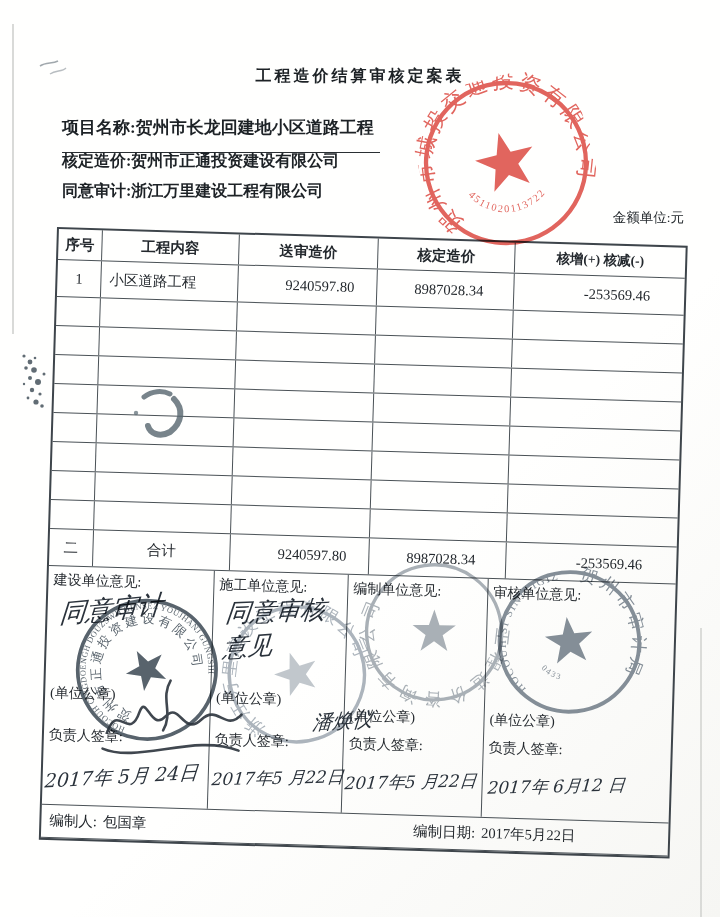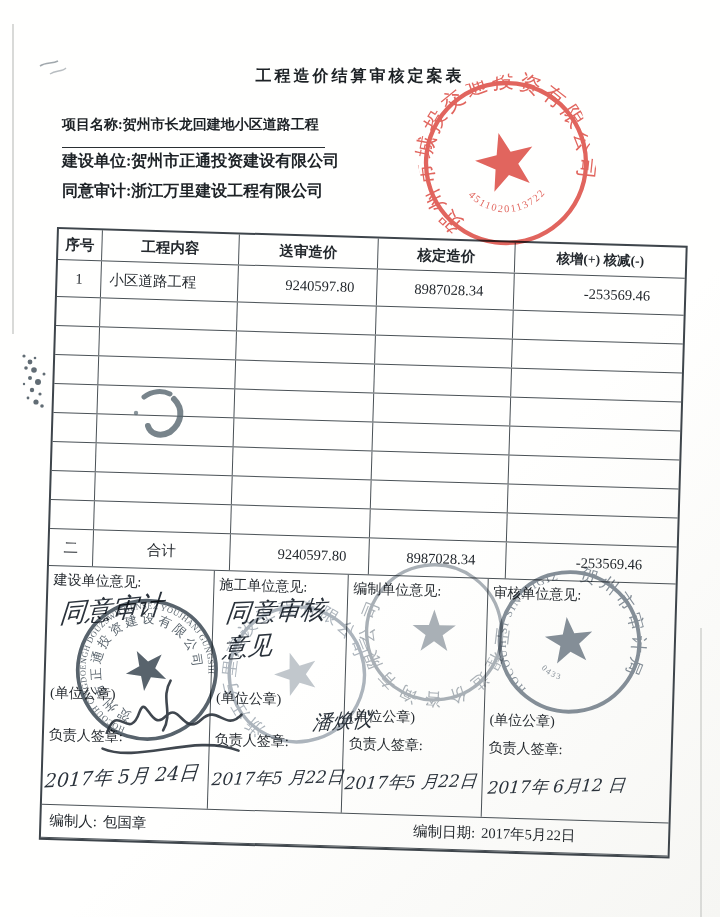--- a/index.html
+++ b/index.html
@@ -2,21 +2,21 @@
 <html><head>
 <meta charset="utf-8">
 <style>
   html,body{margin:0;padding:0;background:#ffffff;}
   body{font-family:"Liberation Serif","DejaVu Serif",serif;color:#24292e;}
   .page{position:relative;width:720px;height:917px;overflow:hidden;
         background:linear-gradient(135deg,#fffffe 60%,#f6f6f3 100%);}
   
   .doc-title{position:absolute;left:0;top:66px;width:720px;text-align:center;
              font-size:16px;font-weight:bold;letter-spacing:3px;color:#1d2226;}
-  .proj-line{position:absolute;left:62px;top:116px;font-size:14px;font-weight:bold;
+  .proj-line{position:absolute;left:62px;top:116px;font-size:17px;font-weight:bold;
              border-bottom:1.6px solid #2a2f33;padding:0 6px 13px 0;color:#1d2226;}
   .unit-line{position:absolute;left:62px;font-size:16px;font-weight:bold;color:#1d2226;}
   .unit-line .val{font-weight:600;}
   .builder-line{top:151px;}
   .contractor-line{top:181px;}
   .amount-note{position:absolute;left:0;top:209px;width:684px;text-align:right;
                font-size:13.5px;color:#23282c;}
   
   .tablewrap{position:absolute;left:57px;top:227px;width:627px;
              border:2px solid #3e454b;transform:rotate(1.7deg);transform-origin:0 0;}
@@ -103,25 +103,26 @@
       <path d="M48,16 C58,26 56,40 44,49 C33,55 24,50 22,43" stroke-width="6"></path>
     </g>
     <circle cx="10" cy="30" r="2.2" fill="#57666f" opacity=".7"></circle>
   </svg>
 
   <div class="doc-title">工程造价结算审核定案表</div>
   <div class="proj-line">
     <span>项目名称:</span><span class="val">贺州市长龙回建地小区道路工程</span>
   </div>
   <div class="unit-line builder-line">
-    <span>建设单位:</span><span class="val">贺州市正通投资建设有限公司</span>
+    <span>核定造价:</span><span class="val">贺州市正通投资建设有限公司</span>
   </div>
   <div class="unit-line contractor-line">
     <span>同意审计:</span><span class="val">浙江万里建设工程有限公司</span>
   </div>
+  <div class="amount-note">金额单位:元</div>
 
   <svg class="stamp" style="left:420px;top:77px;transform:rotate(-14deg);opacity:.88;" width="172" height="172" viewBox="0 0 200 200">
     <circle cx="100" cy="100" r="93" fill="none" stroke="#dd4f47" stroke-width="5"></circle>
     <path id="arcR" d="M 36,156 A 86,86 0 1 1 164,156" fill="none"></path>
     <text fill="#dd4f47" font-size="25" letter-spacing="4">
       <textPath href="#arcR">贺州市城投交通投资有限公司</textPath>
     </text>
     <path id="arcRn" d="M 48,126 A 59,59 0 0 0 152,126" fill="none"></path>
     <text fill="#dd4f47" font-size="12" letter-spacing="2">
       <textPath href="#arcRn">4511020113722</textPath>

